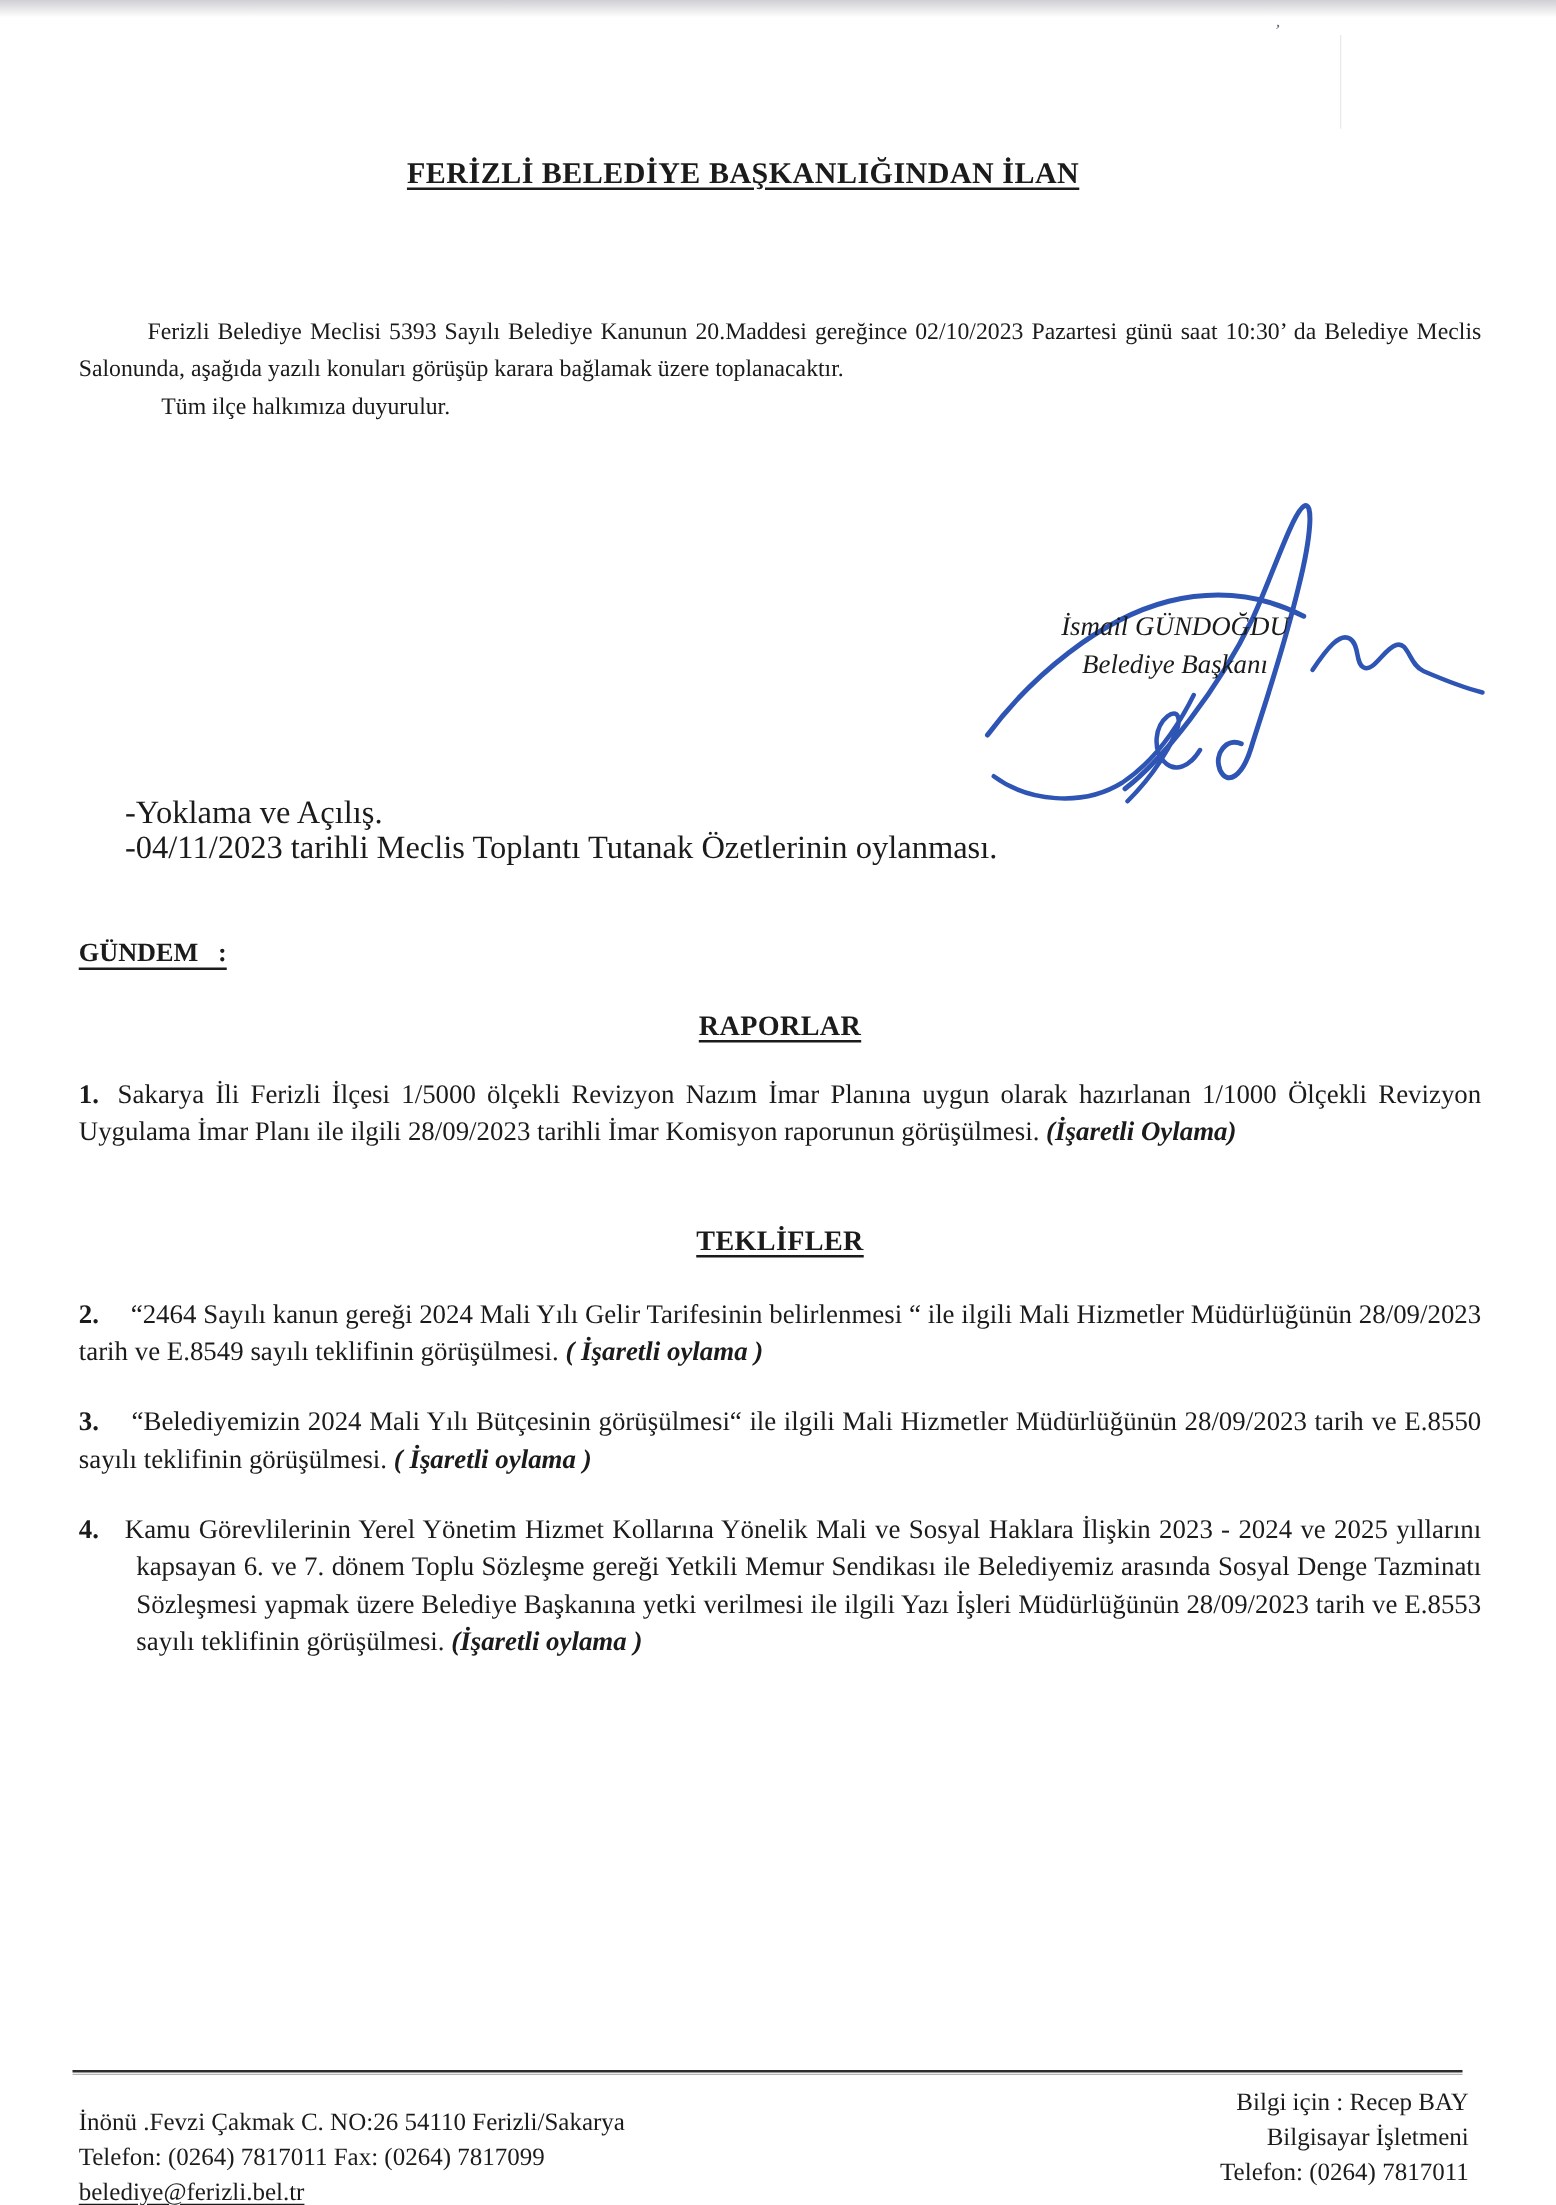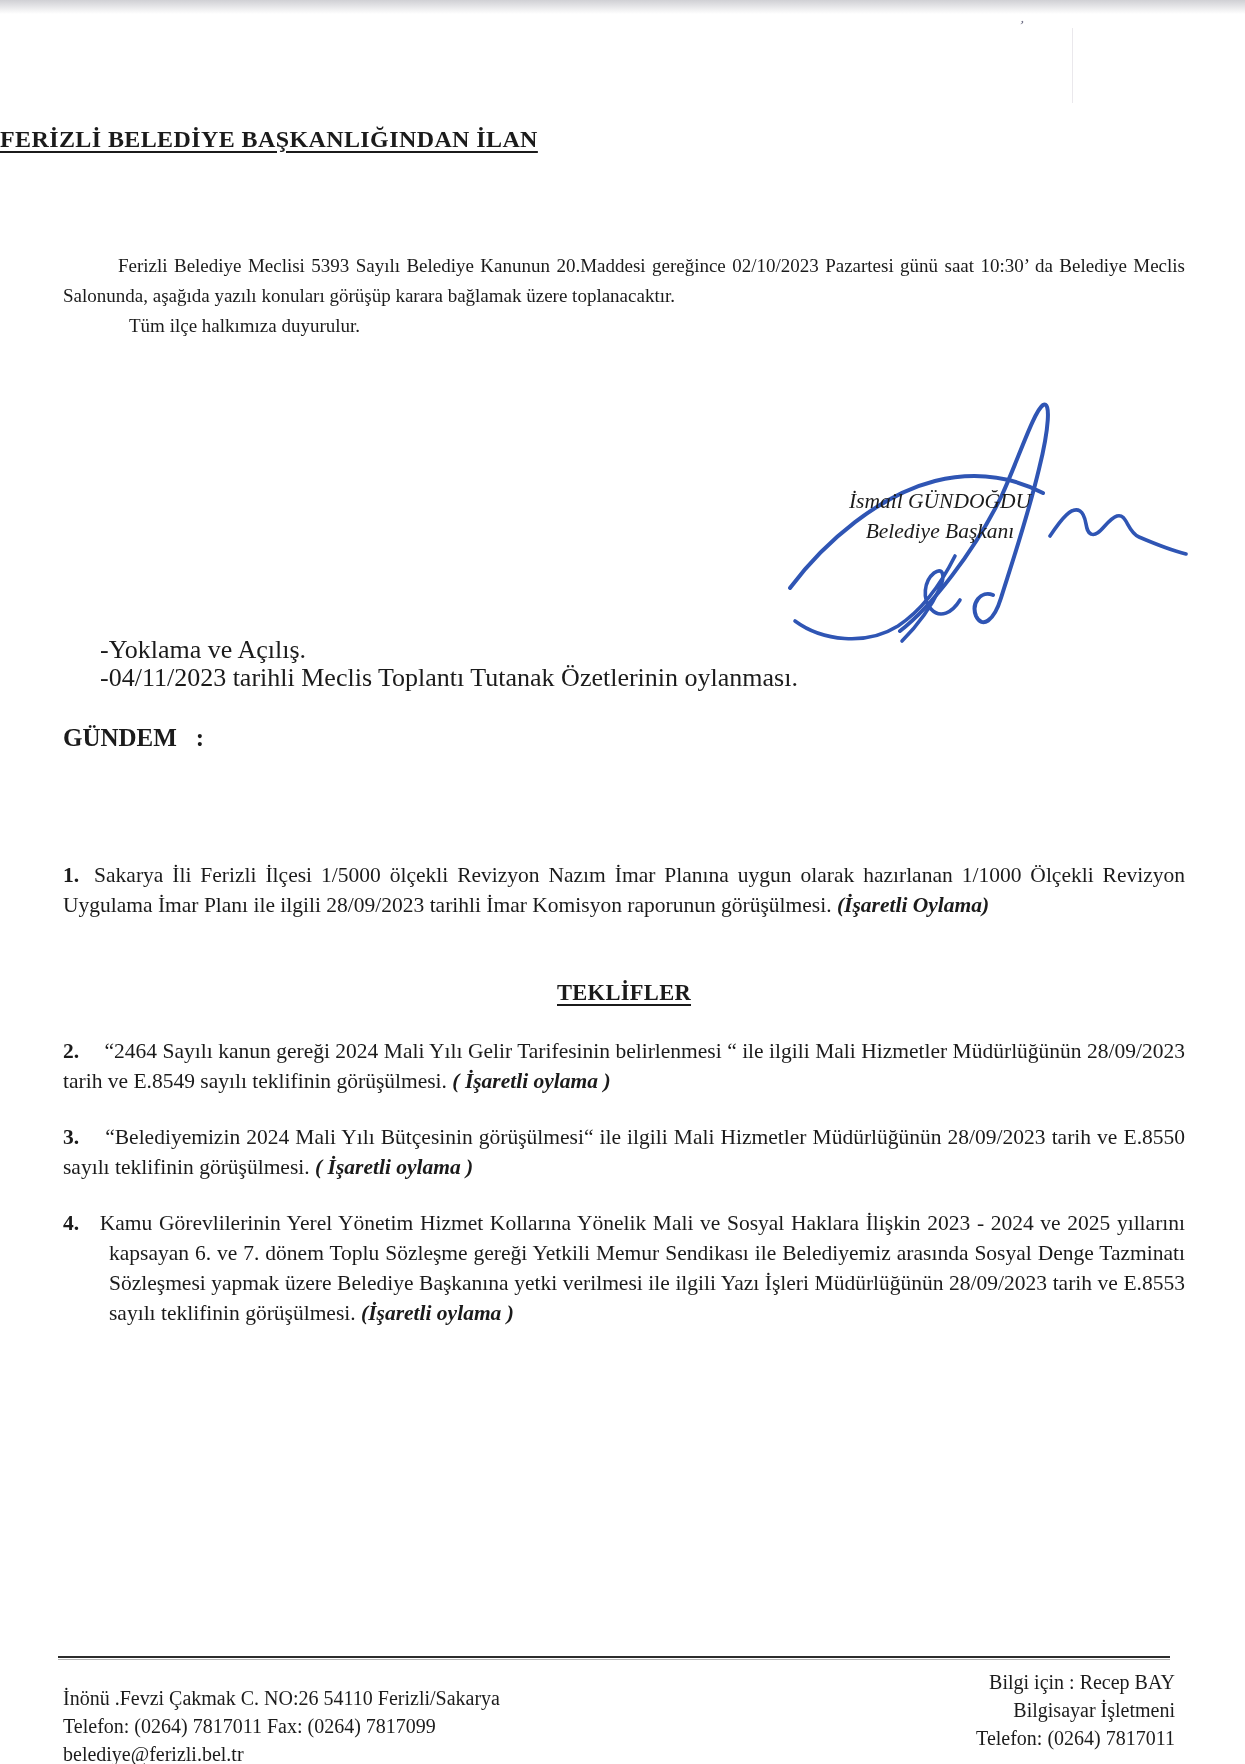--- a/index.html
+++ b/index.html
@@ -18,21 +18,21 @@
   .scan-crease{
     position:absolute;top:28px;left:1072px;width:1px;height:75px;
     background:rgba(140,130,150,.18);
   }
   .scan-speck{
     position:absolute;top:18px;left:1019px;
     font-size:14px;color:#6a6a80;transform:rotate(12deg);
   }
   .doc-title{
     position:absolute;top:126px;left:0;right:56px;
-    text-align:left;
+    text-align:center;
     font-size:24px;font-weight:bold;
     text-decoration:underline;
     text-underline-offset:4px;
     letter-spacing:.4px;
   }
   .intro-flow{
     position:absolute;top:251px;left:63px;right:60px;
     font-size:19px;line-height:30px;
   }
   .p-justify{margin:0;text-align:justify;text-indent:55px;}
@@ -40,23 +40,23 @@
   .sig-svg{position:absolute;left:750px;top:383px;}
   .sig-text{
     position:absolute;left:790px;top:486px;width:300px;
     text-align:center;font-size:21.5px;line-height:30px;font-style:italic;
   }
   .agenda-intro{
     position:absolute;top:636px;left:100px;right:60px;
     font-size:26px;line-height:28px;
   }
   .gundem{
-    position:absolute;top:724px;left:63px;
-    font-size:25px;font-weight:bold;
-    text-underline-offset:5px;
+    position:absolute;top:750px;left:63px;
+    font-size:21px;font-weight:bold;
+    text-decoration:underline;text-underline-offset:5px;
     white-space:pre;
   }
   .section-heading{
     position:absolute;left:63px;right:60px;
     text-align:center;
     font-size:22.5px;font-weight:bold;
     text-decoration:underline;text-underline-offset:4px;
     letter-spacing:.3px;
   }
   .h-raporlar{top:808px;}
@@ -120,20 +120,21 @@
     <div>Belediye Başkanı</div>
   </div>
 
   <div class="agenda-intro">
     <div>-Yoklama ve Açılış.</div>
     <div>-04/11/2023 tarihli Meclis Toplantı Tutanak Özetlerinin oylanması.</div>
   </div>
 
   <div class="gundem">GÜNDEM   :</div>
 
+  <div class="section-heading h-raporlar">RAPORLAR</div>
 
   <p class="item i1">
     <span class="num">1.</span>
     <span>Sakarya İli Ferizli İlçesi 1/5000 ölçekli Revizyon Nazım İmar Planına uygun olarak hazırlanan 1/1000 Ölçekli Revizyon Uygulama İmar Planı ile ilgili 28/09/2023 tarihli İmar Komisyon raporunun görüşülmesi.</span>
     <span class="oy">(İşaretli Oylama)</span>
   </p>
 
   <div class="section-heading h-teklifler">TEKLİFLER</div>
 
   <p class="item i2">

